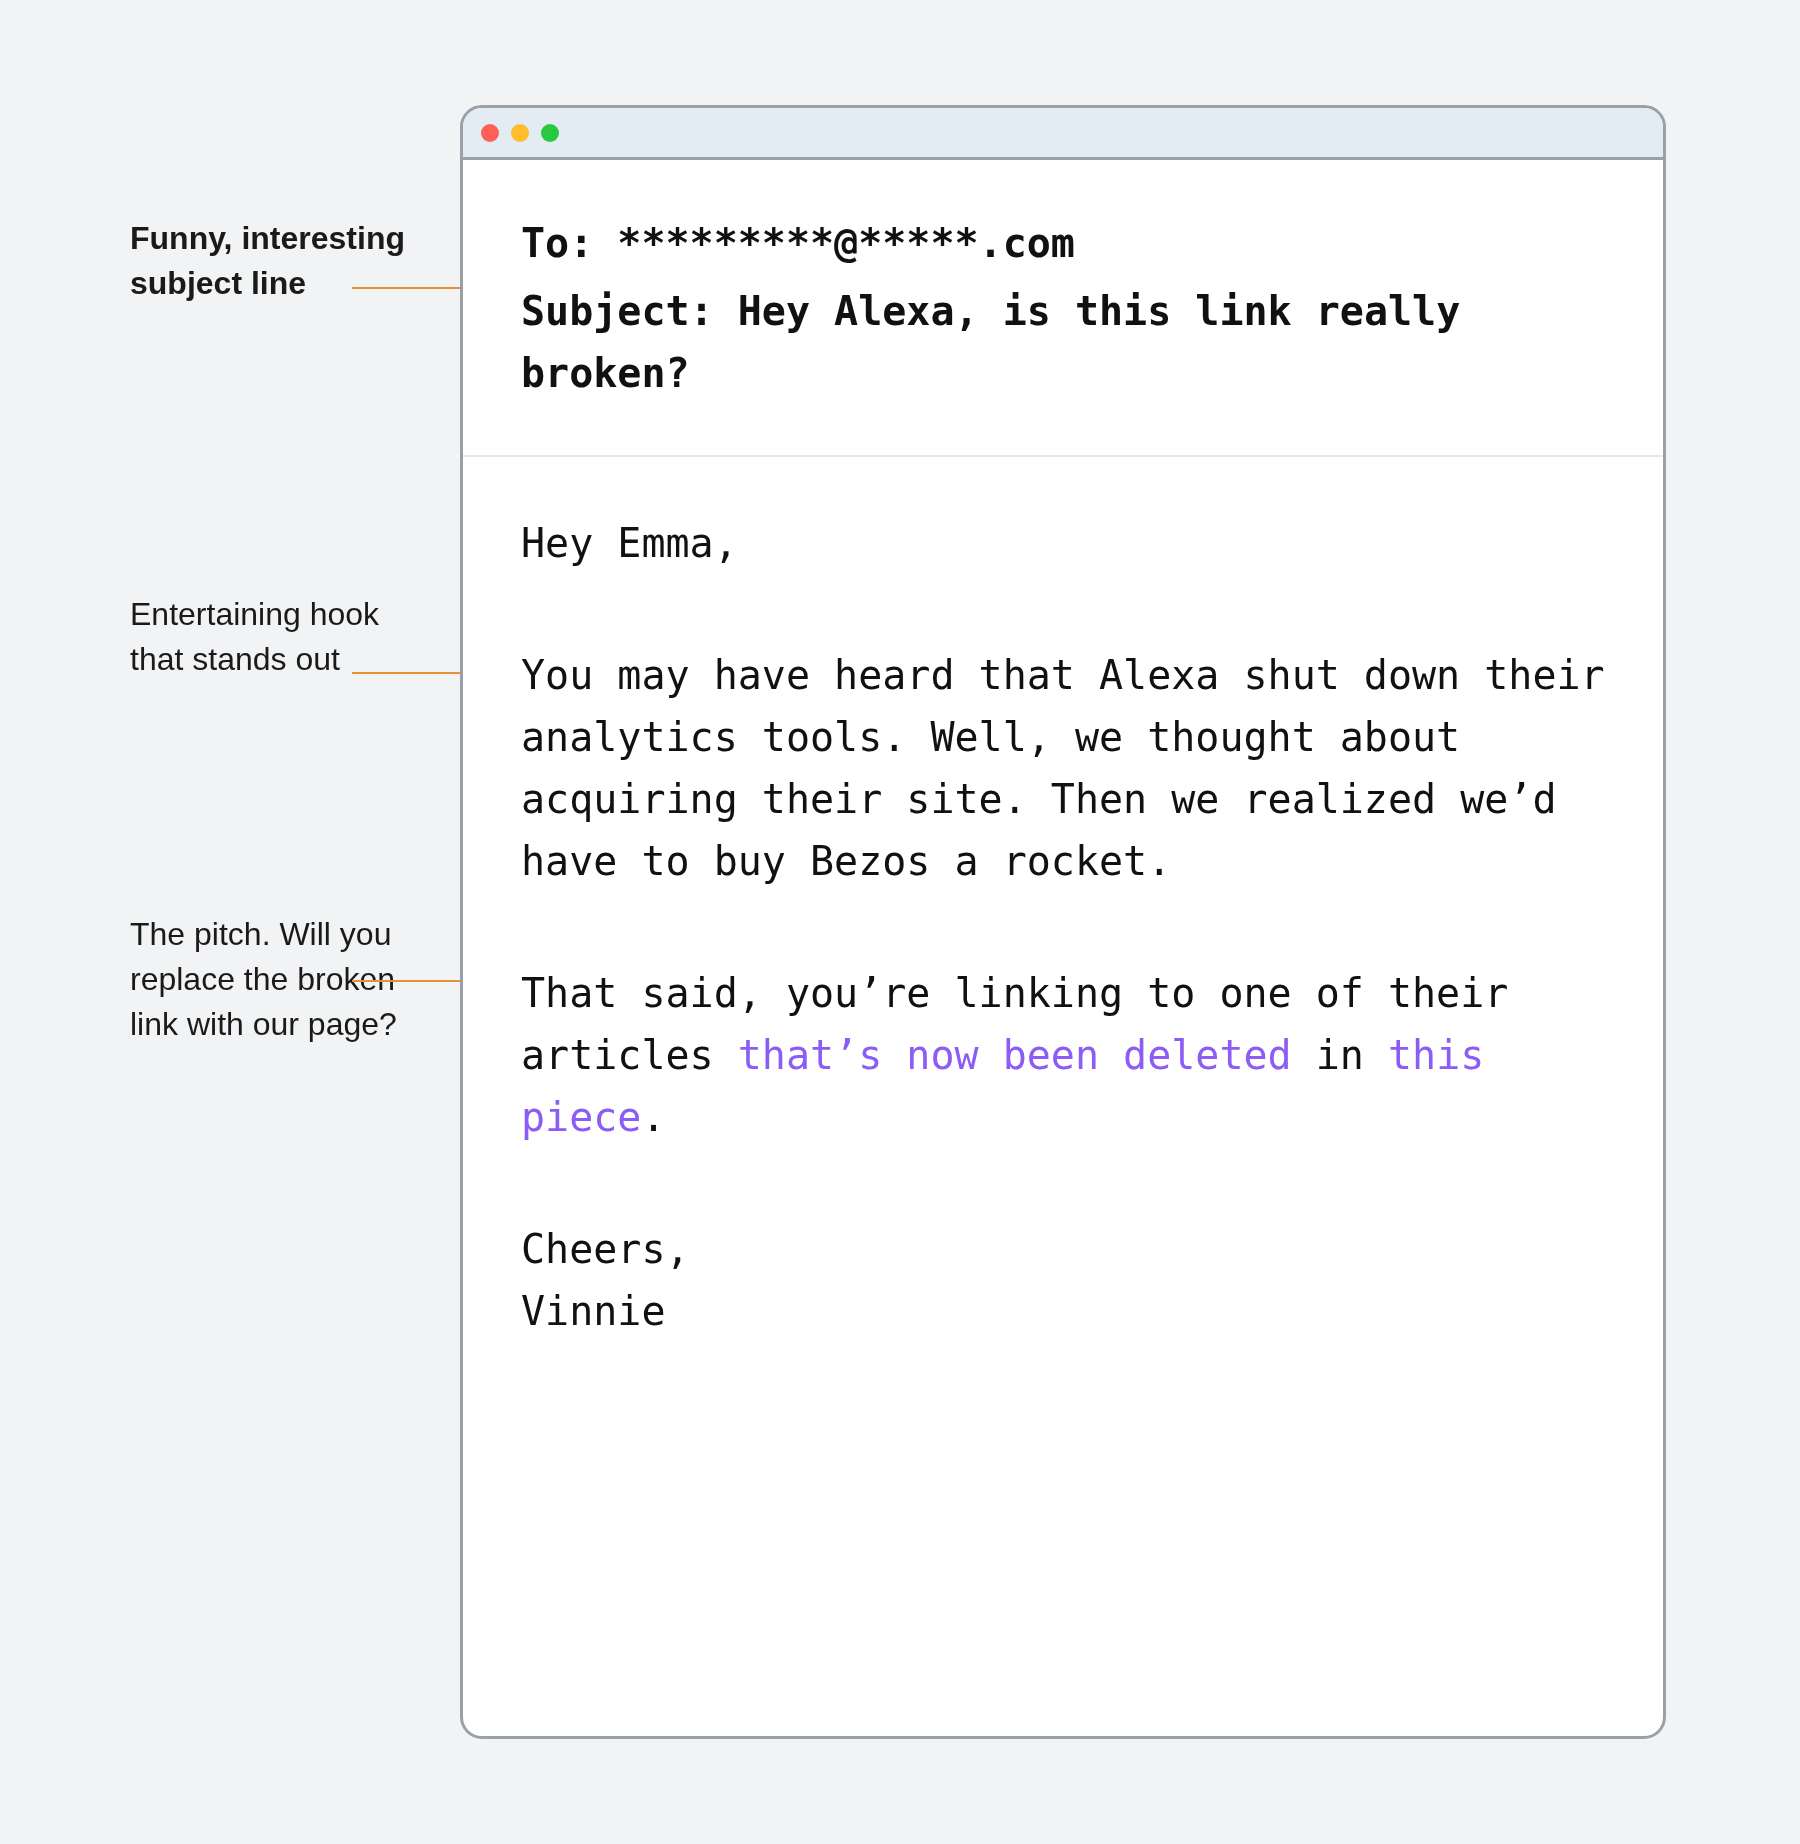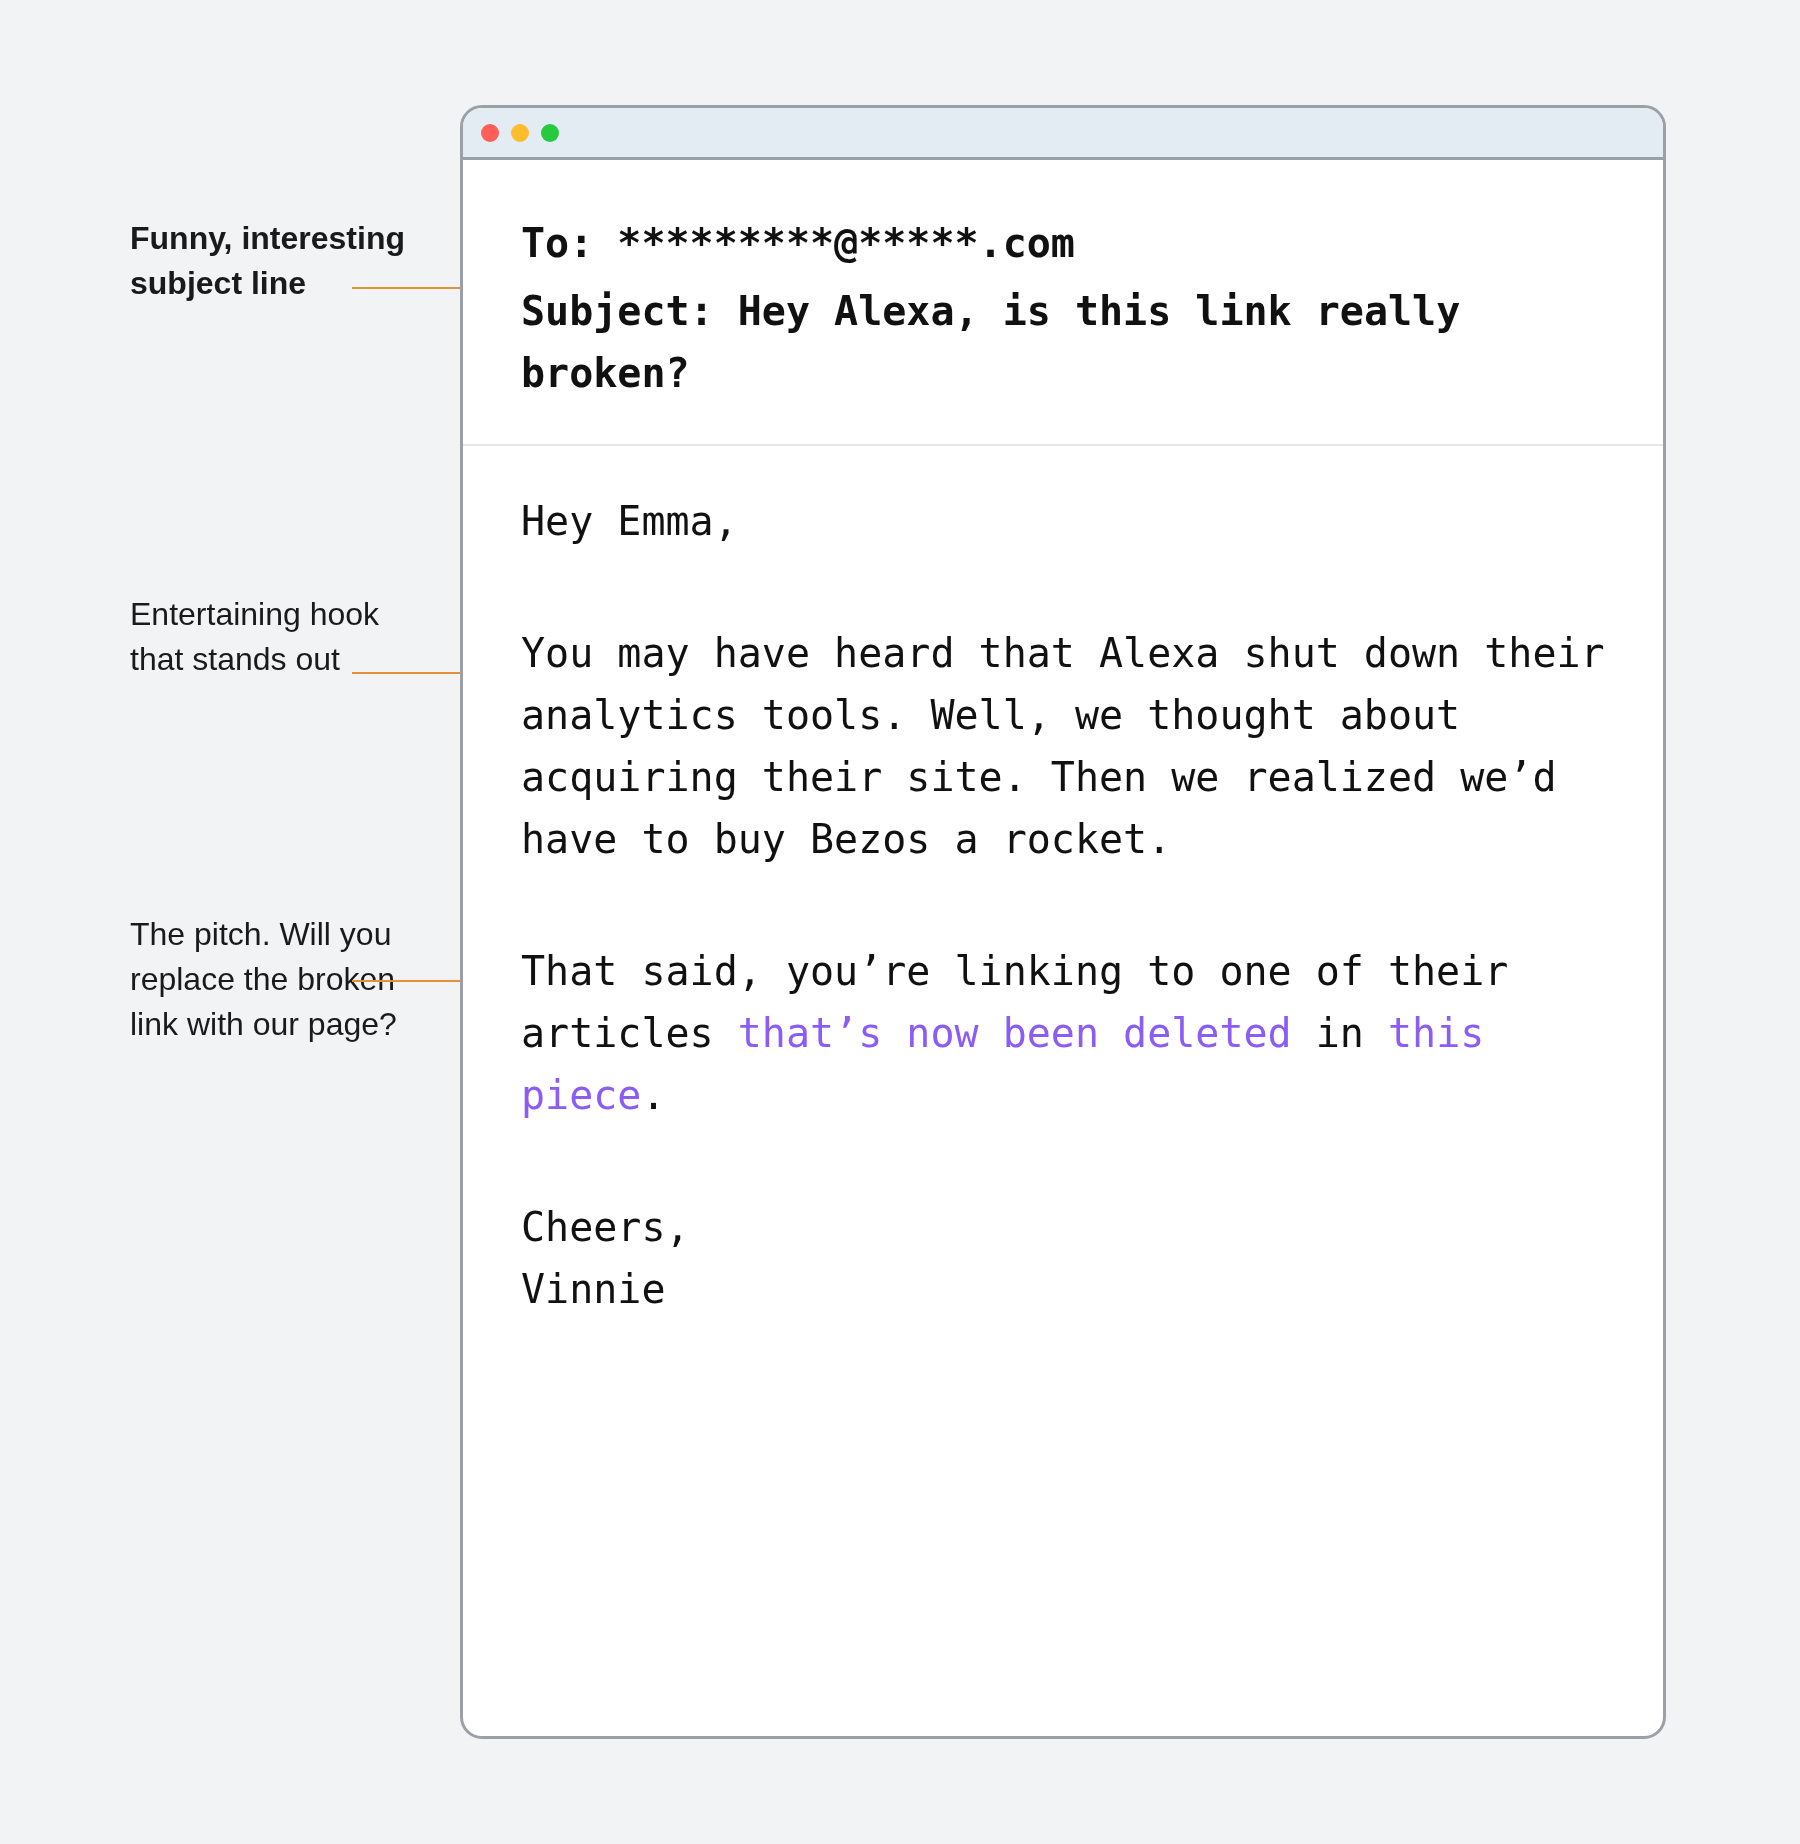--- a/index.html
+++ b/index.html
@@ -68,42 +68,42 @@
     gap: 12px;
   }
   .tl-btn {
     width: 18px; height: 18px; border-radius: 50%;
   }
   .tl-btn.red    { background: #ff5f56; }
   .tl-btn.yellow { background: #ffbd2e; }
   .tl-btn.green  { background: #27c93f; }
 
   .headers {
-    padding: 52px 58px 34px 58px;
+    padding: 52px 58px 45px 58px;
     border-bottom: 2px solid #e6e6e6;
     font-family: ui-monospace, "SF Mono", Menlo, Consolas, monospace;
     font-size: 40px;
     line-height: 1.55;
     font-weight: 700;
     color: #111;
   }
   .headers .label { display:inline; }
   .headers .value { display:inline; font-weight:700; }
   .headers .row { margin-bottom: 6px; }
 
   .body {
     padding: 40px 58px 58px 58px;
     font-family: ui-monospace, "SF Mono", Menlo, Consolas, monospace;
     font-size: 40px;
     line-height: 1.55;
     color: #111;
   }
   .body p { margin: 0; }
   .body .para { margin-top: 70px; }
-  .body .para:first-child { margin-top: 4px; }
+  .body .para:first-child { margin-top: 15px; }
   .body a, .body .link { color: #8b5cf6; text-decoration: none; cursor: pointer; }
   .inline { display:inline; }
 </style>
 </head>
 <body>
 
 <div class="annotations">
   <div class="ann ann--1">Funny, interesting subject line</div>
   <div class="ann ann--2">Entertaining hook that stands out</div>
   <div class="ann ann--3">The pitch. Will you replace the broken link with our page?</div>

